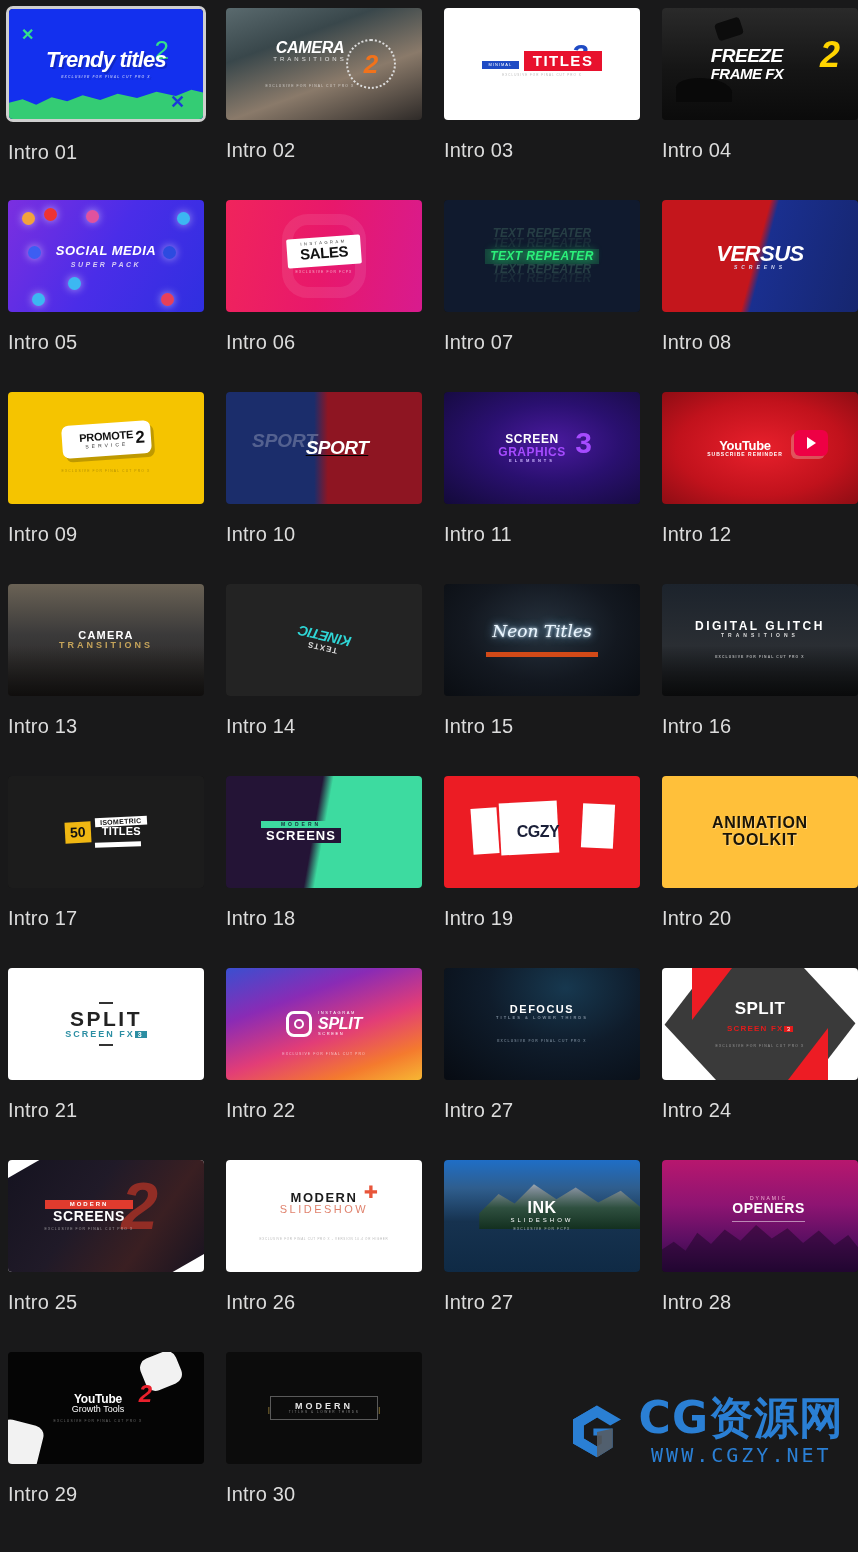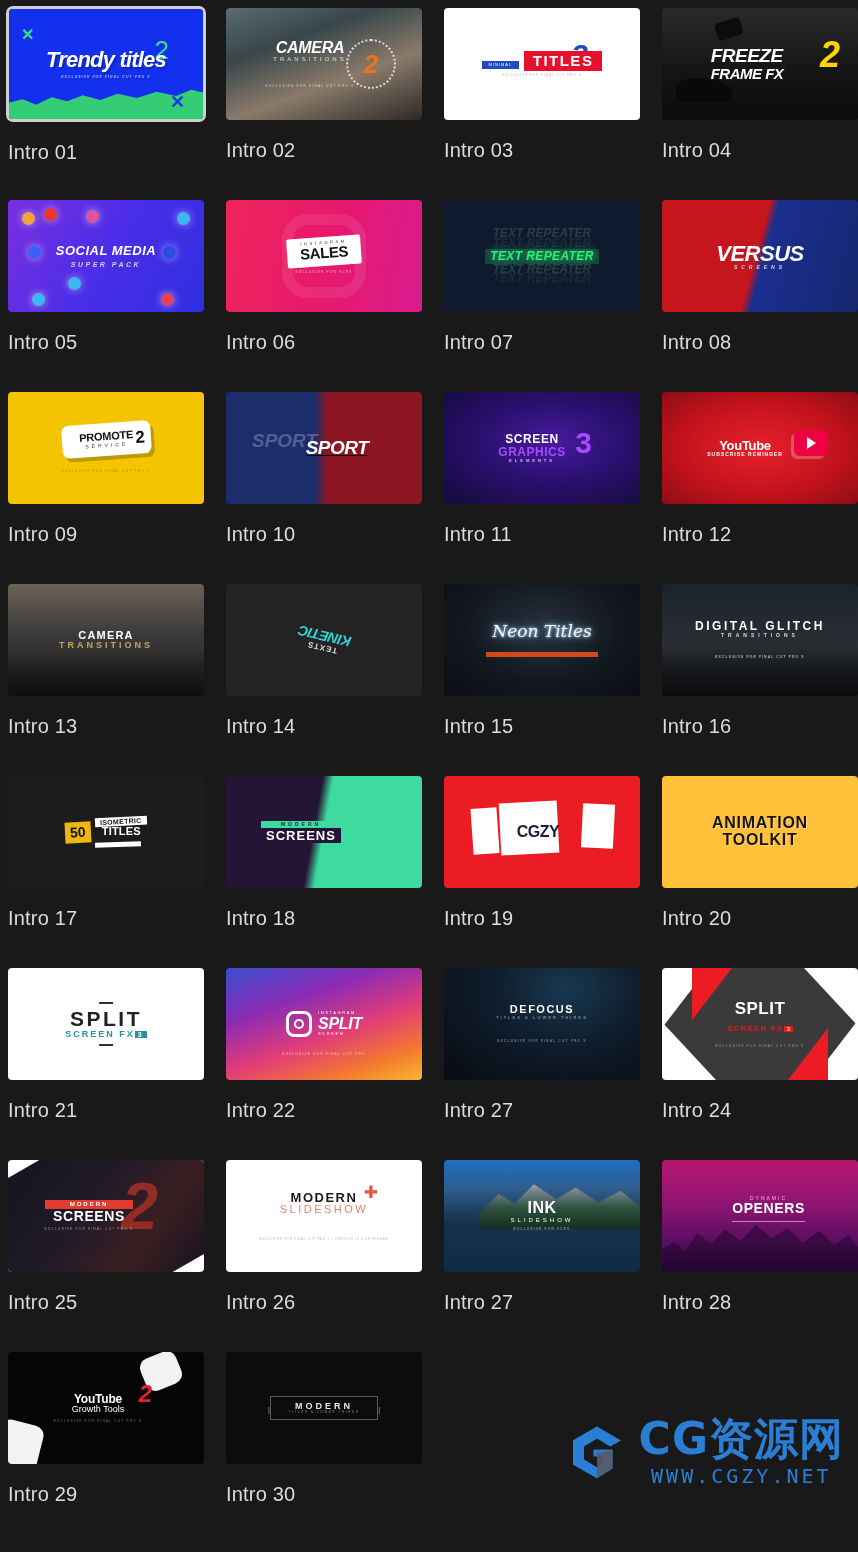--- a/index.html
+++ b/index.html
@@ -203,21 +203,21 @@
   .t29 .n2 { color:#e8202c; font-size:24px; font-weight:bold; font-style:italic; position:absolute; right:52px; top:28px; }
   .t29 .blob { position:absolute; background:#f2f2f2; border-radius:10px; }
 
   .t30 { background:#0c0c0c; }
   .t30 .frame { border:1px solid #5a5a5a; padding:5px 18px; }
   .t30 .md { color:#e6e6e6; font-weight:bold; font-size:9px; letter-spacing:3px; }
   .t30 .tr { color:#888; font-size:3.2px; letter-spacing:1.5px; }
   .t30 .tick { color:#c8a84a; font-size:7px; position:absolute; }
 
   
-  #watermark { position:absolute; right:14px; bottom:64px; display:flex; align-items:center; gap:12px; }
+  #watermark { position:absolute; right:14px; bottom:85px; display:flex; align-items:center; gap:12px; }
   #wm-logo { width:60px; height:60px; position:relative; }
   #wm-text { display:flex; flex-direction:column; }
   #wm-title { color:#2a7fd4; font-size:44px; font-weight:bold; line-height:1; letter-spacing:1px; font-family:"DejaVu Sans", sans-serif; }
   #wm-url { color:#2a7fd4; font-size:20px; letter-spacing:3px; margin-top:3px; font-family:"DejaVu Sans Mono", monospace; text-align:center; }
 </style>
 </head>
 <body>
 
 <div id="grid">
 

